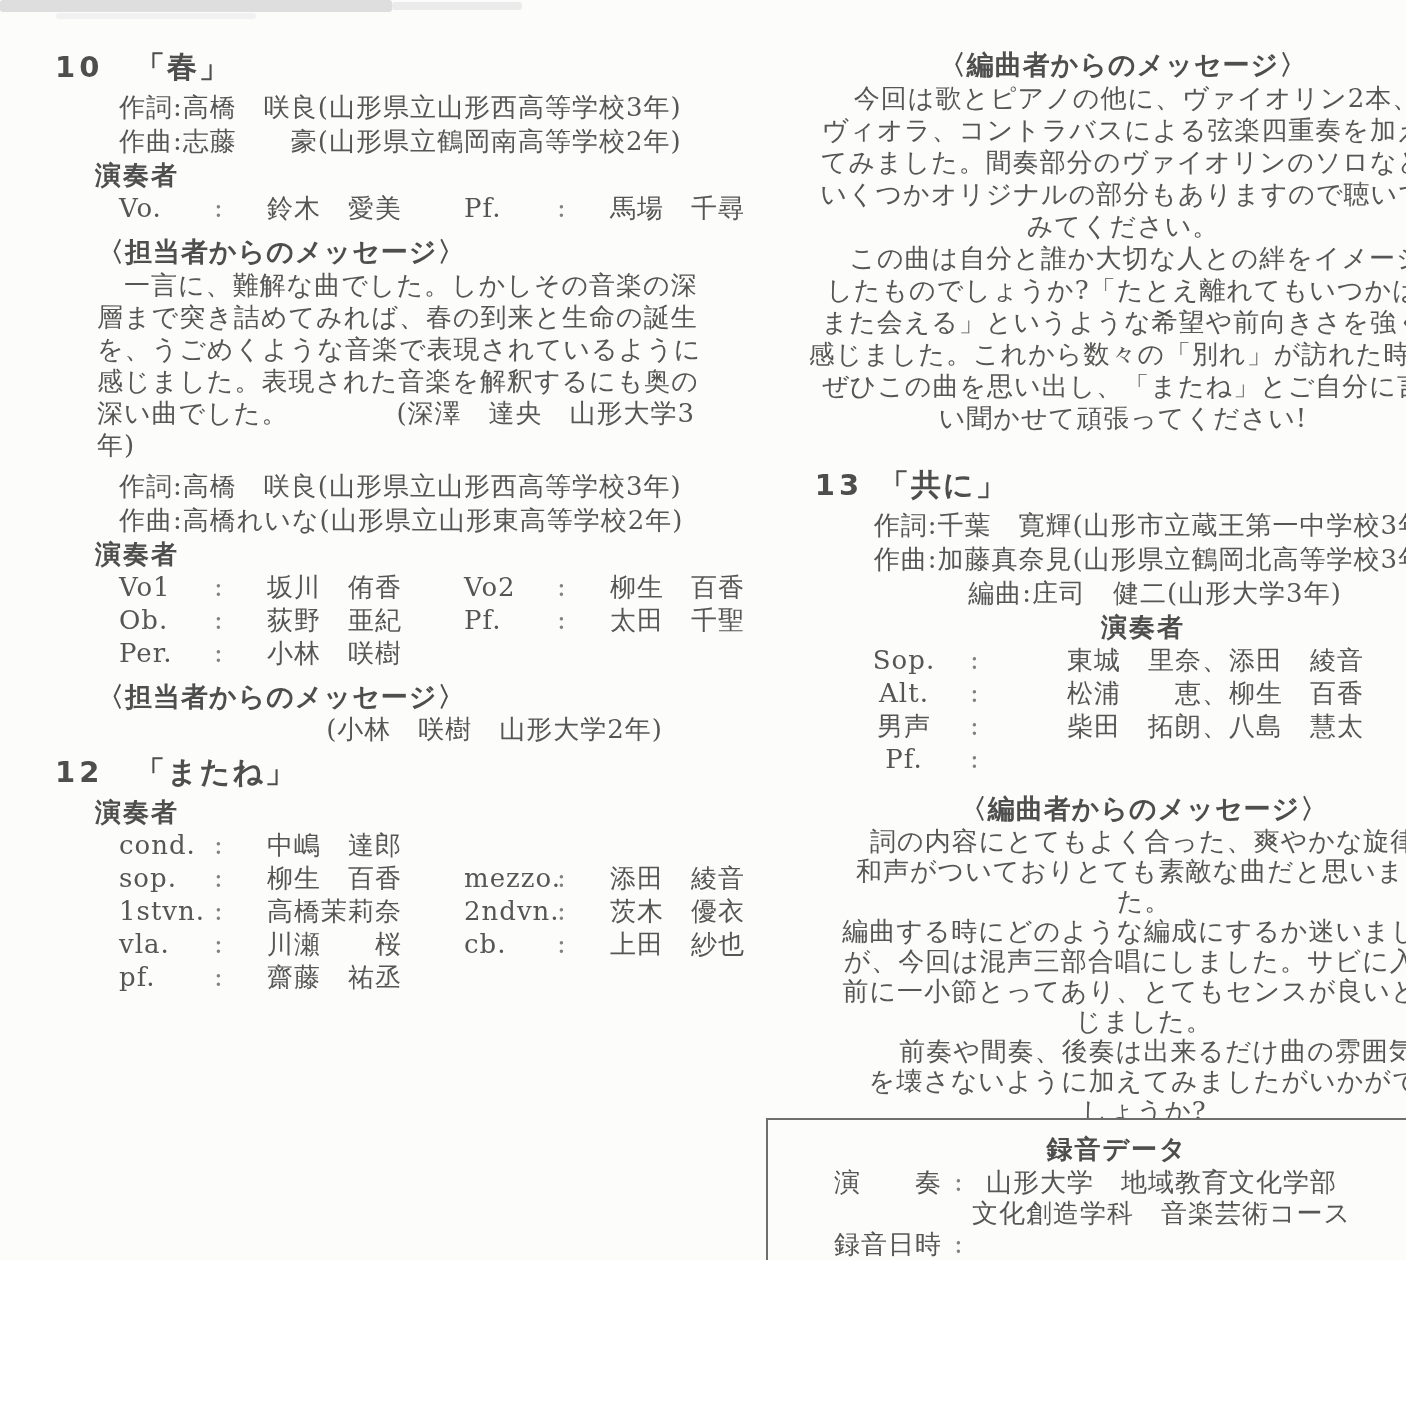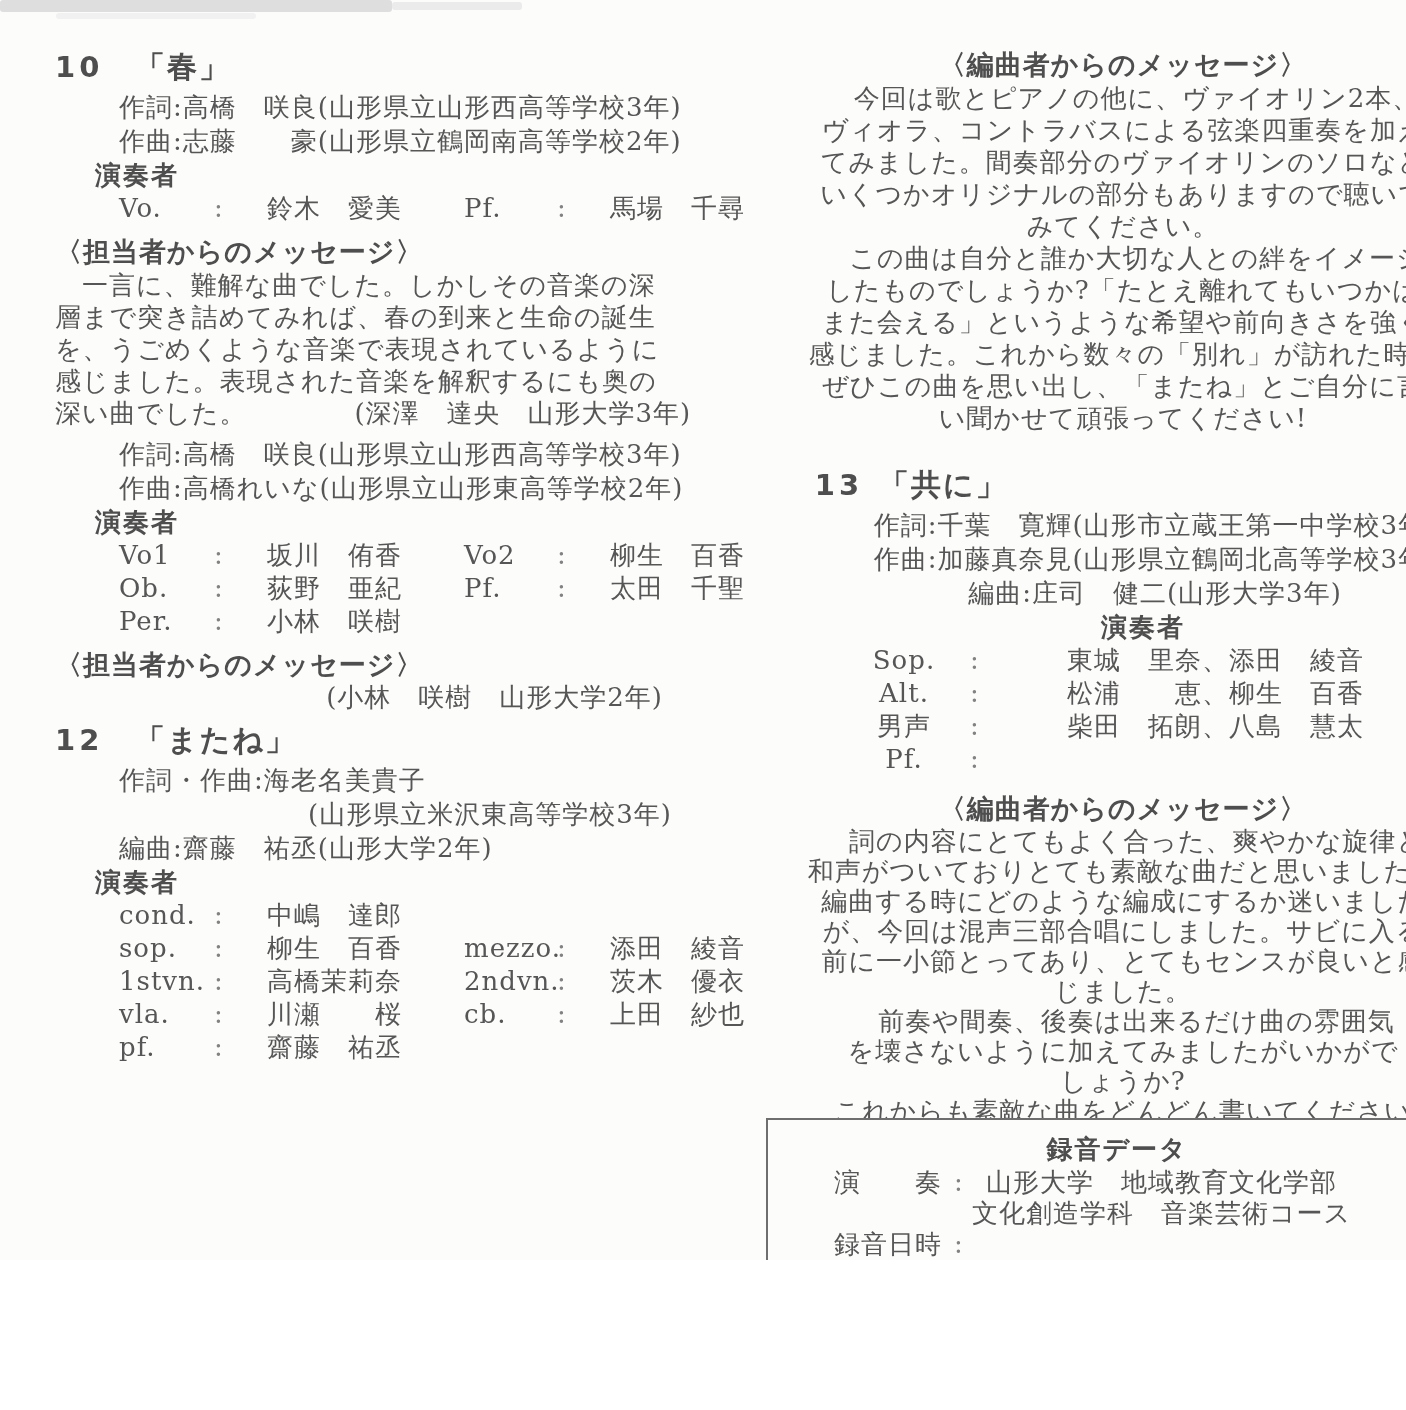--- a/index.html
+++ b/index.html
@@ -16,21 +16,21 @@
   .song-header{display:flex;align-items:baseline;line-height:38px;margin-bottom:4px;}
   .song-no{font-size:29px;width:80px;letter-spacing:4px;}
   .song-title{font-size:30px;letter-spacing:2px;}
   .credits{margin-left:64px;line-height:34px;white-space:pre-line;}
   .p-label{margin-left:40px;line-height:34px;font-size:26px;letter-spacing:2px;}
   .prows{margin-left:64px;line-height:33px;}
   .prow{display:grid;grid-template-columns:88px 46px 190px 86px 46px auto;gap:7px;}
   .col-right .prow{grid-template-columns:82px 46px auto 0px 0px 0px;}
   .prow span{white-space:pre;}
   .pc1,.pc4,.kvc{color:#828282;}
-  .msg{margin-top:10px;}
+  .msg{margin-top:10px;margin-left:42px;}
   .msg-head{line-height:34px;font-size:27px;letter-spacing:1px;}
   .msg-body{line-height:32px;white-space:pre-line;}
   .msg-body.tight{line-height:32px;}
   .msg-body.tighter{line-height:30px;}
   .msg-sig{line-height:31px;text-align:right;padding-right:42px;}
   .sec11{margin-top:8px;}
   .sec12{margin-top:8px;}
   .sec13{margin-top:32px;}
   .msg13{margin-top:16px;}
   .rec-box{
@@ -121,23 +121,20 @@
     <section class="msg">
       <div class="msg-head gothic">〈担当者からのメッセージ〉</div>
       <div class="msg-sig">(小林　咲樹　山形大学2年)</div>
     </section>
 
     <section class="sec12">
       <div class="song-header">
         <span class="song-no gothic">12</span>
         <span class="song-title gothic">「またね」</span>
       </div>
-      <div class="credits">作詞・作曲:海老名美貴子
-　　　　　　　(山形県立米沢東高等学校3年)
-編曲:齋藤　祐丞(山形大学2年)</div>
       <div class="p-label gothic">演奏者</div>
       <div class="prows">
           <div class="prow">
             <span class="pc0">cond.</span>
             <span class="pc1">:</span>
             <span class="pc2">中嶋　達郎</span>
             <span class="pc3"></span>
             <span class="pc4"></span>
             <span class="pc5"></span>
           </div>

